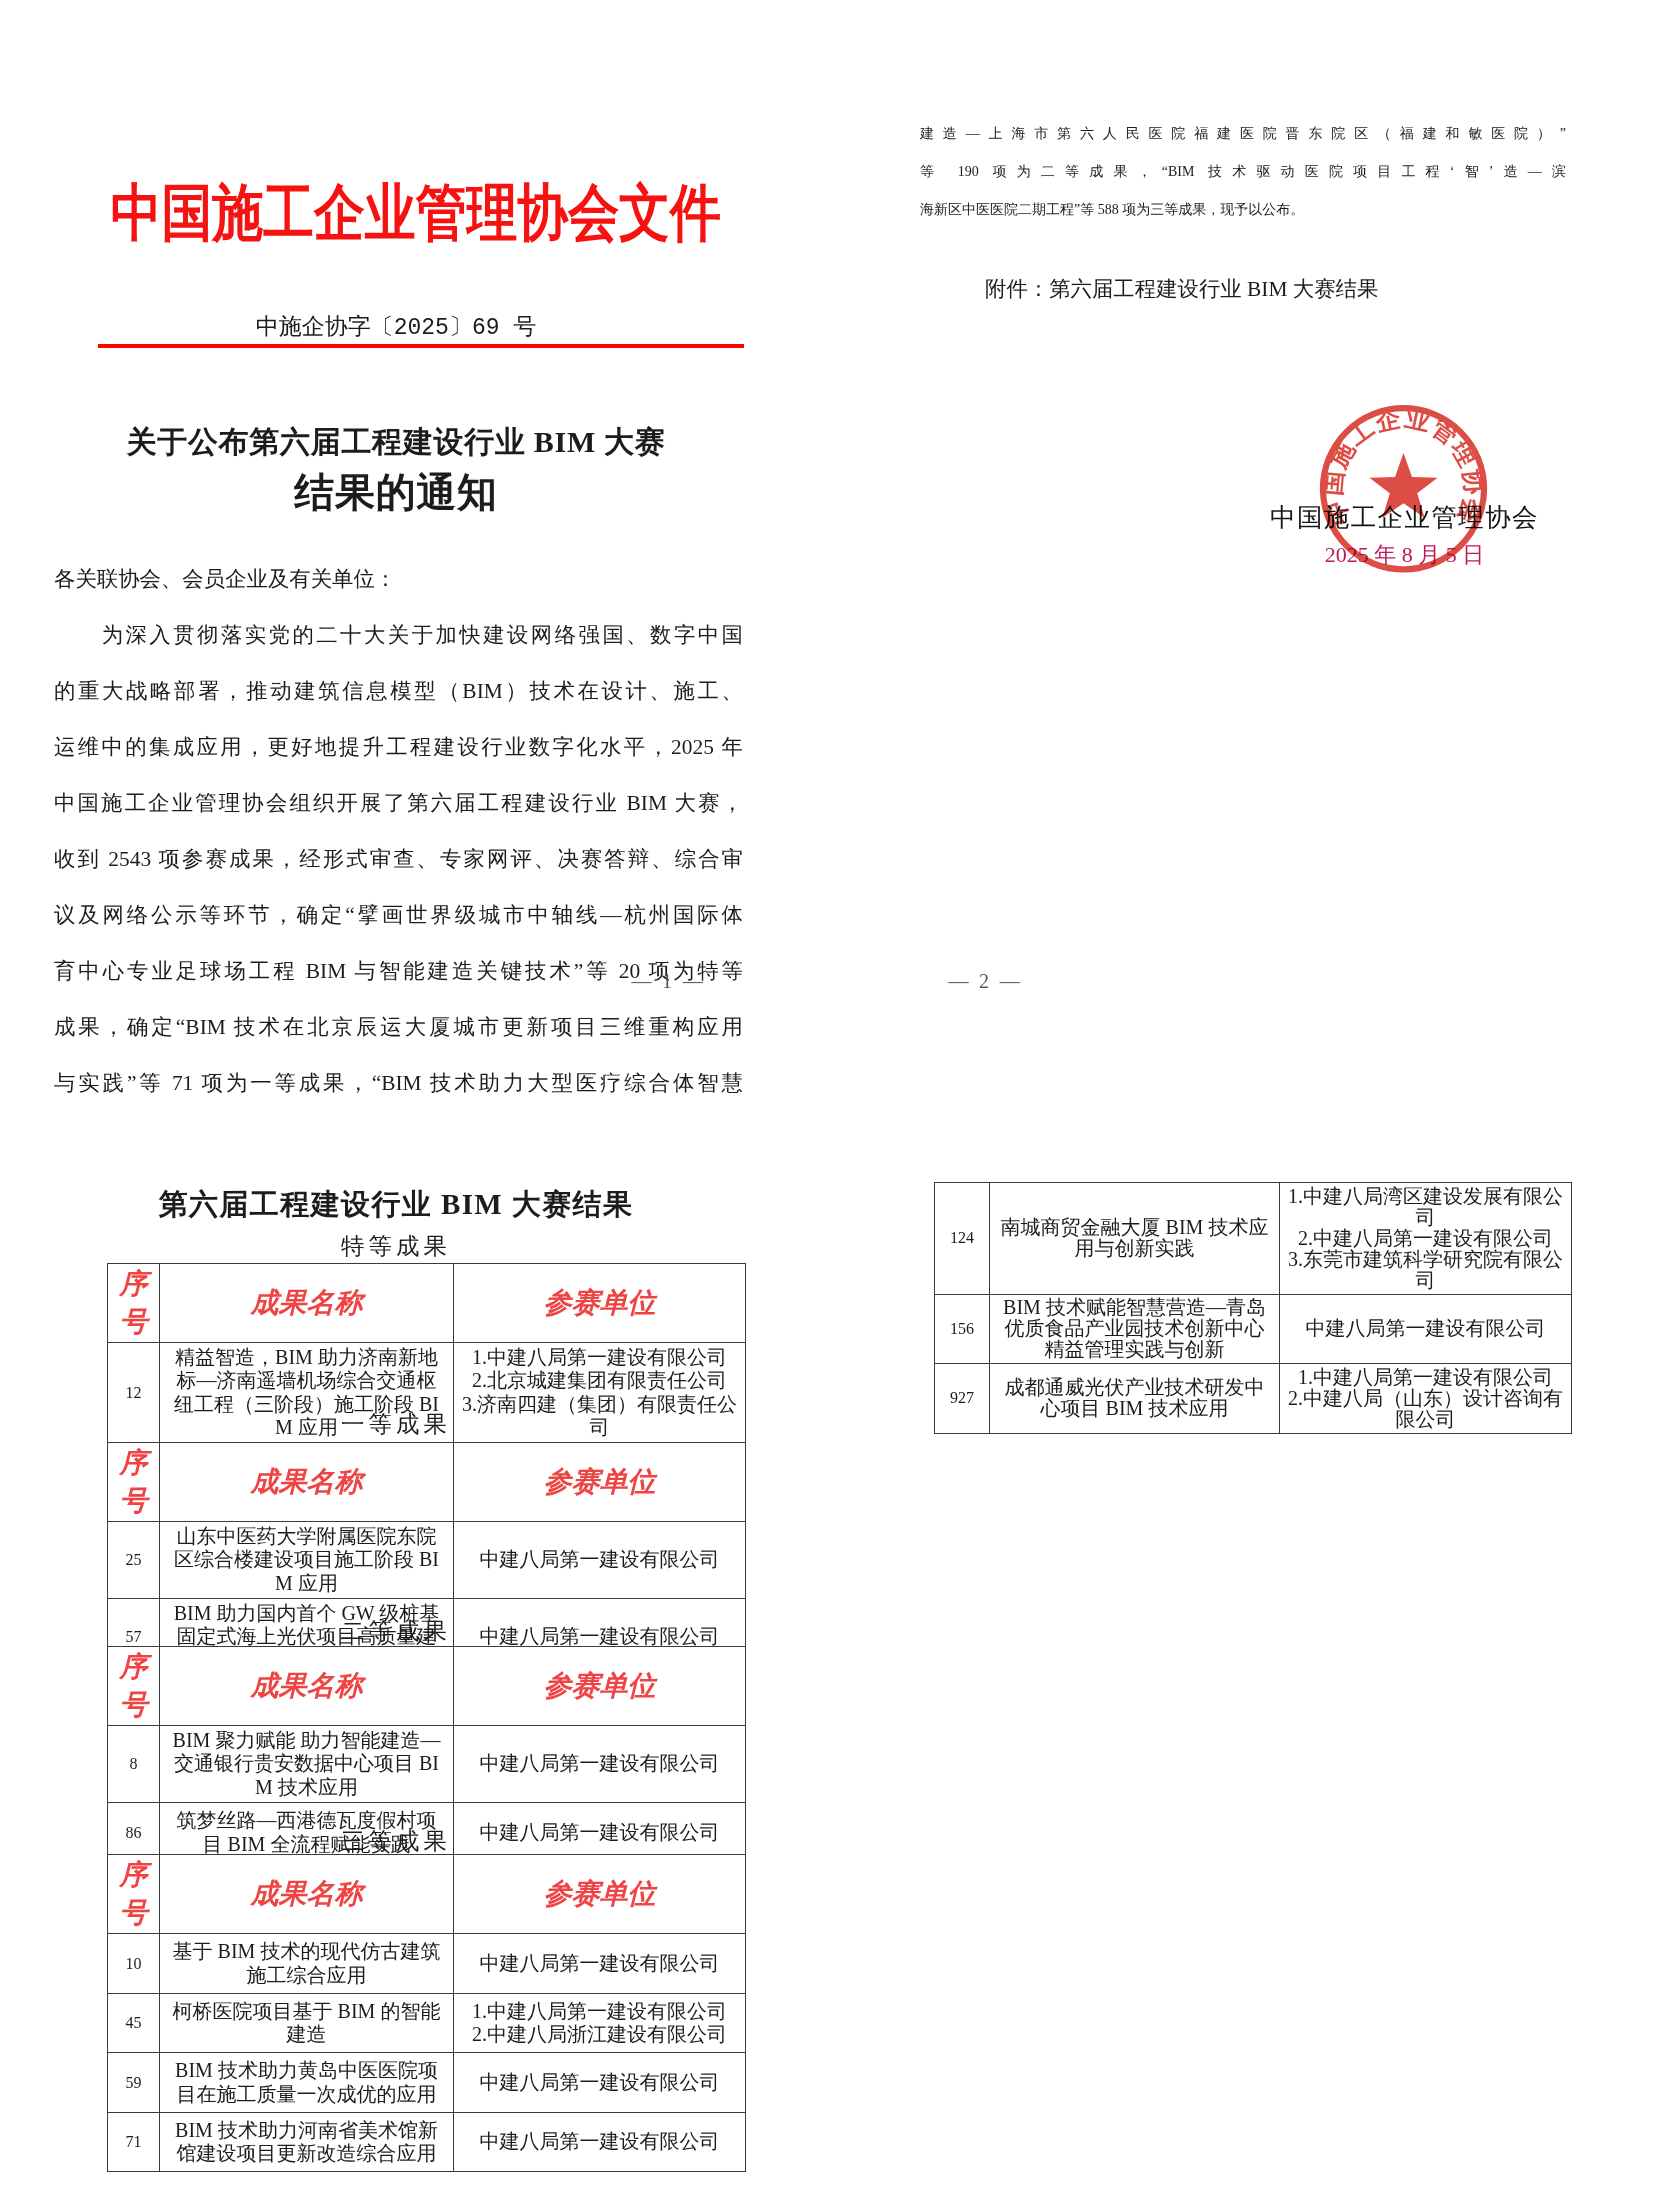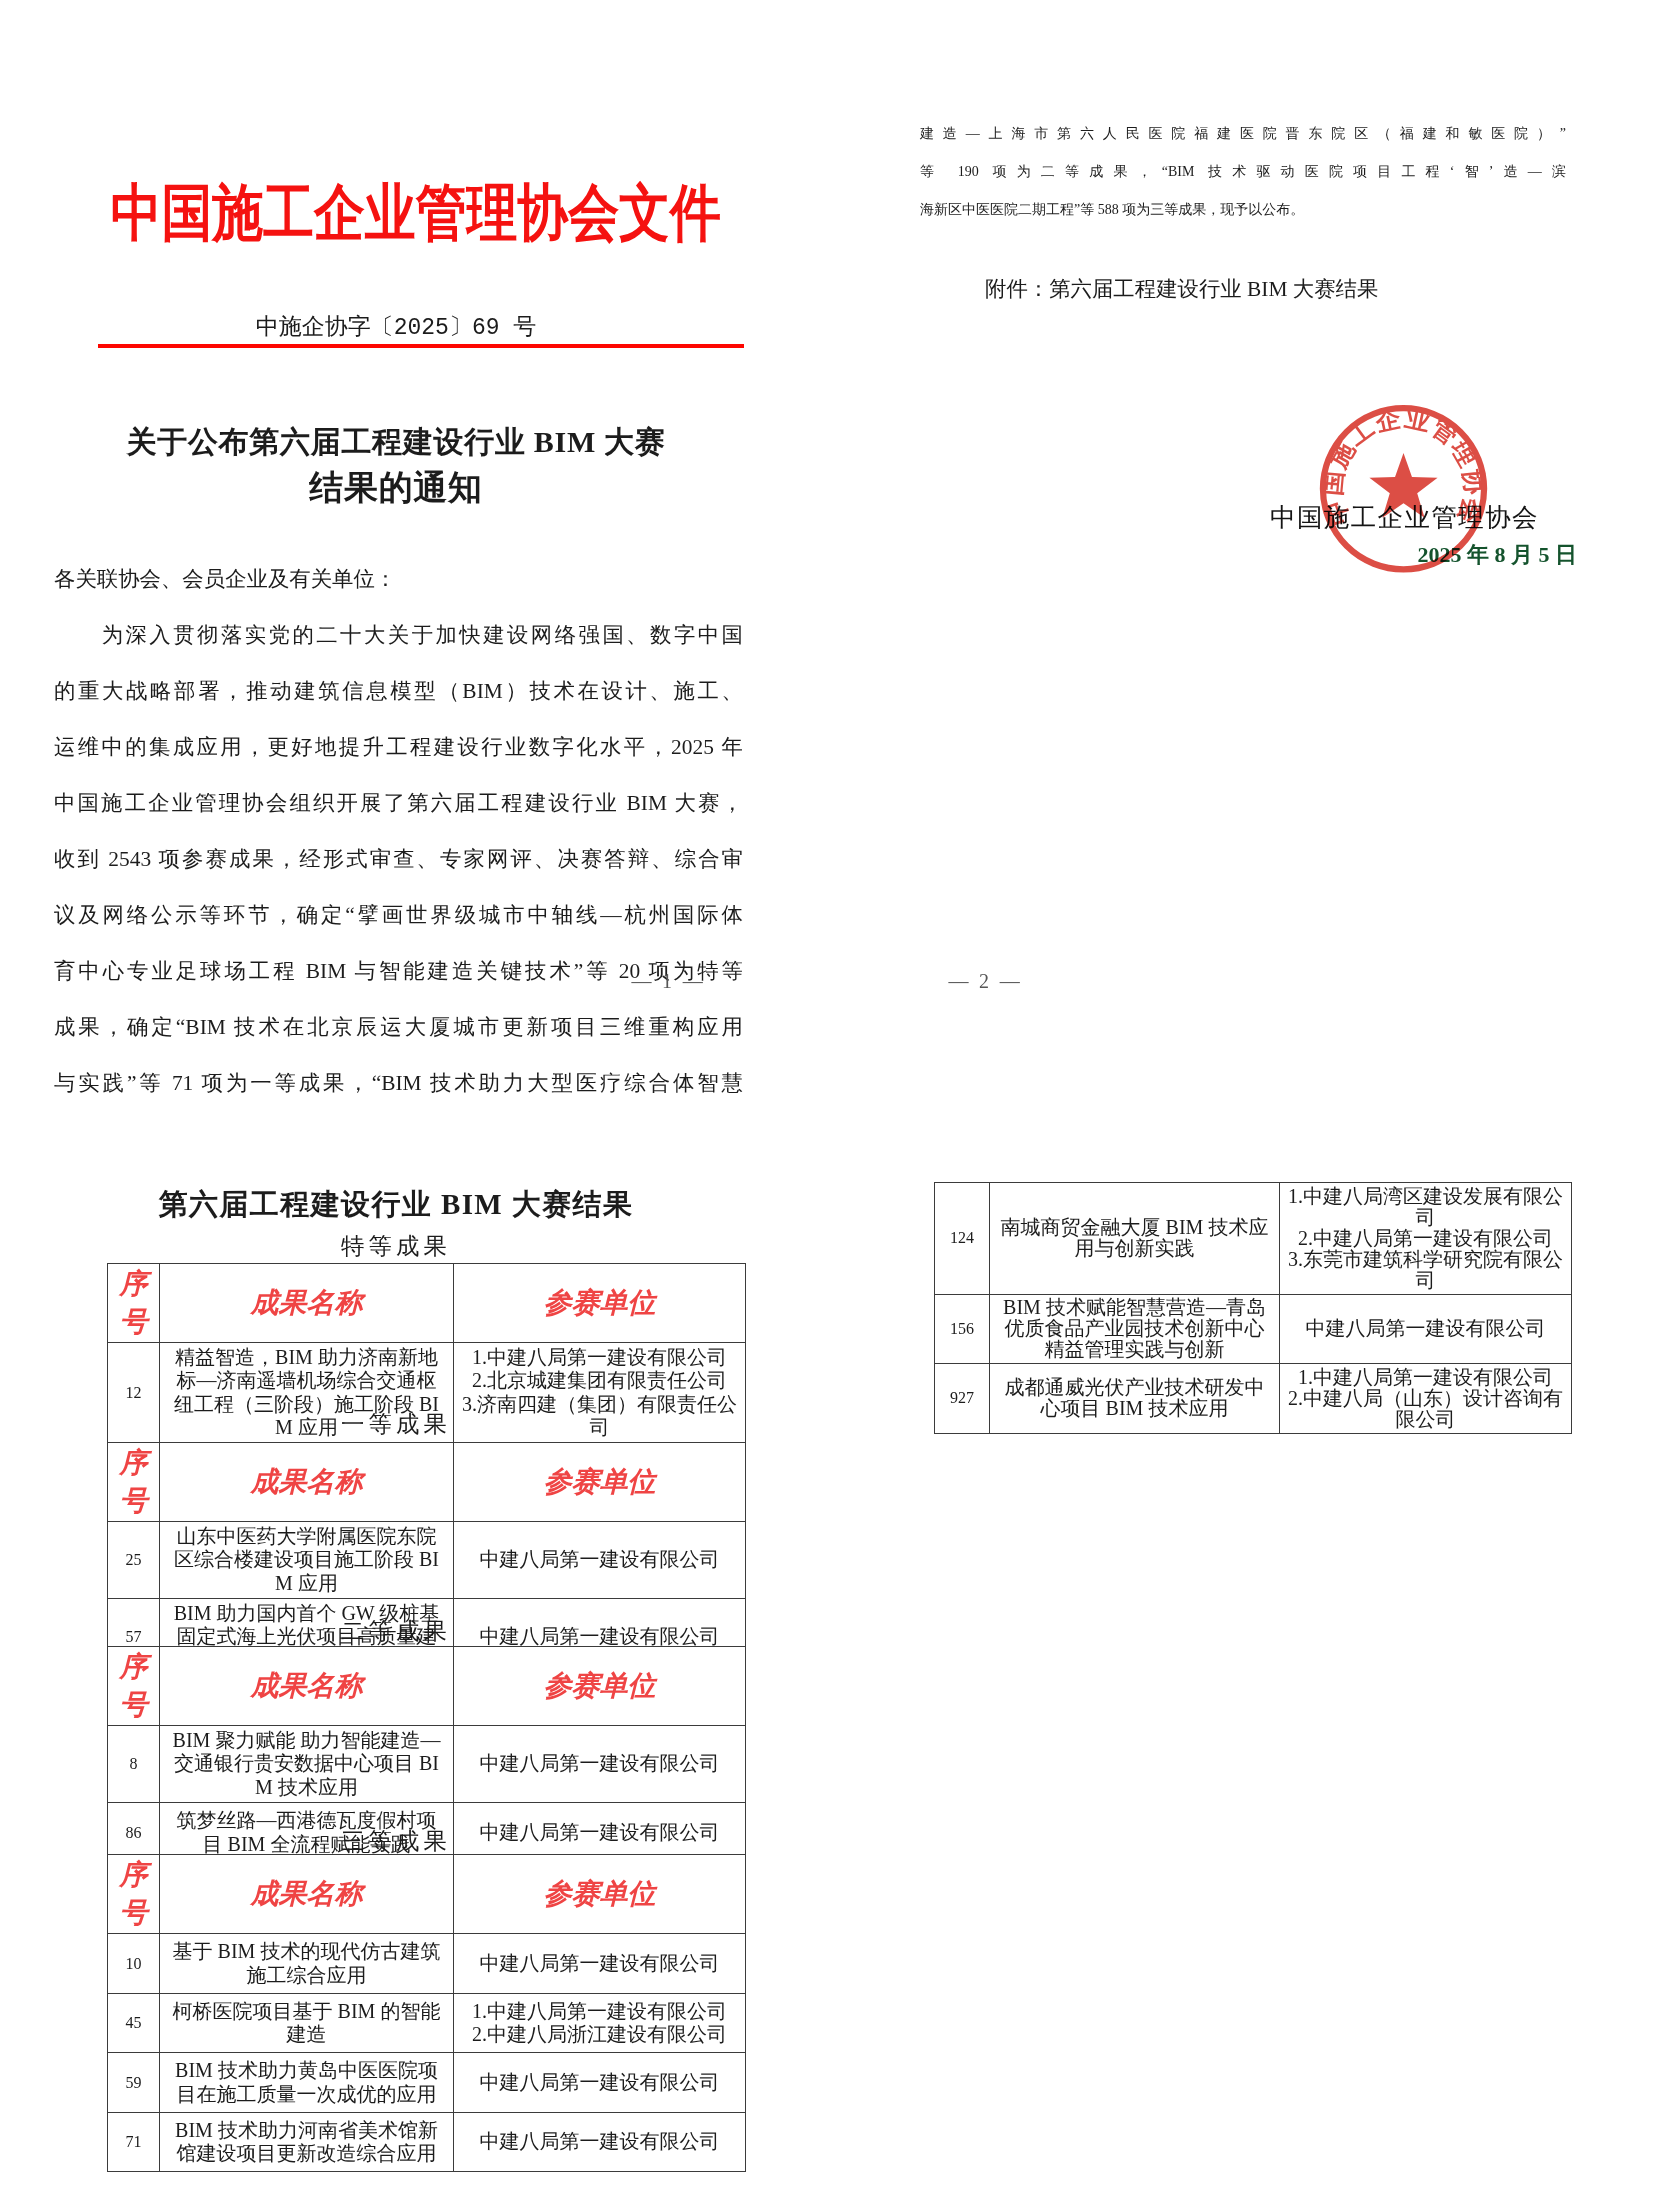--- a/index.html
+++ b/index.html
@@ -10,35 +10,35 @@
   }
   
   .masthead {
     position:absolute; left:48px; top:171px; width:696px; text-align:center;
     font-size:62px; font-weight:bold; color:#f51210; white-space:nowrap;
     transform:scaleX(0.82); transform-origin:center;
   }
   .docnum { position:absolute; left:48px; top:311px; width:696px; text-align:center; font-size:23px;font-family:Liberation Mono, monospace; }
   .redline { position:absolute; left:98px; top:344px; width:646px; height:4.1px; background:#fe0600; }
   .title-line1 { position:absolute; left:48px; top:422px; width:696px; text-align:center; font-size:30px; font-weight:bold; letter-spacing:0.7px; }
-  .title-line2 { position:absolute; left:48px; top:465px; width:696px; text-align:center; font-size:34px; font-weight:bold; letter-spacing:0.7px; }
+  .title-line2 { position:absolute; left:48px; top:465px; width:696px; text-align:center; font-size:40px; font-weight:bold; letter-spacing:0.7px; }
   .body1 { position:absolute; left:54px; top:543px; width:689px; font-size:21.4px; line-height:40px; }
   .body1 .line { text-align:justify; text-align-last:justify;margin-top:16px; }
   .body1 .line:first-child { text-align:left; text-align-last:left; }
   .pagenum { font-size:20px; color:#565656; letter-spacing:2.8px; }
   .pagenum1 { position:absolute; left:586px; top:970px; width:165px; text-align:center; }
   .pagenum2 { position:absolute; left:903px; top:970px; width:165px; text-align:center; }
   
   .body2 { position:absolute; left:920px; top:115px; width:646px; font-size:14px; line-height:38px; }
   .body2 .line { text-align:justify; text-align-last:justify; }
   .body2 .line:last-child { text-align:left; text-align-last:left; }
   .attachment { position:absolute; left:985px; top:274px; font-size:21.4px; }
   .seal-svg { position:absolute; left:1305px; top:391px; width:197px; height:197px; opacity:0.88; mix-blend-mode:multiply; }
   .seal-org  { position:absolute; left:1232px; top:500px; width:345px; text-align:center; font-size:25.5px; color:#141414; letter-spacing:1.4px; }
-  .seal-date { position:absolute; left:1232px; top:540px; width:345px; text-align:right; font-size:22px; color:#14532d;font-weight:bold; }
+  .seal-date { position:absolute; left:1232px; top:540px; width:345px; text-align:center; font-size:22px; color:#be185d; }
   
   .p3-title { position:absolute; left:48px; top:1185px; width:696px; text-align:center; font-size:29px; font-weight:bold; letter-spacing:1.4px; }
   .sec-head { position:absolute; left:48px; width:696px; text-align:center; font-size:23.4px; letter-spacing:4.1px; }
   .sec-head-0 { top:1230px; } .sec-head-1 { top:1408px; } .sec-head-2 { top:1615px; } .sec-head-3 { top:1825px; }
   table.results { position:absolute; border-collapse:collapse; table-layout:fixed; background:#ffffff; }
   table.results td, table.results th { border:1.4px solid #3b3b3b; text-align:center; vertical-align:middle; overflow:hidden; }
   table.results th {
     font-family:"Liberation Sans","DejaVu Sans",sans-serif; font-weight:bold; font-size:28px; color:#ef4444;font-style:italic;
   }
   td.no   { font-size:16px; }

